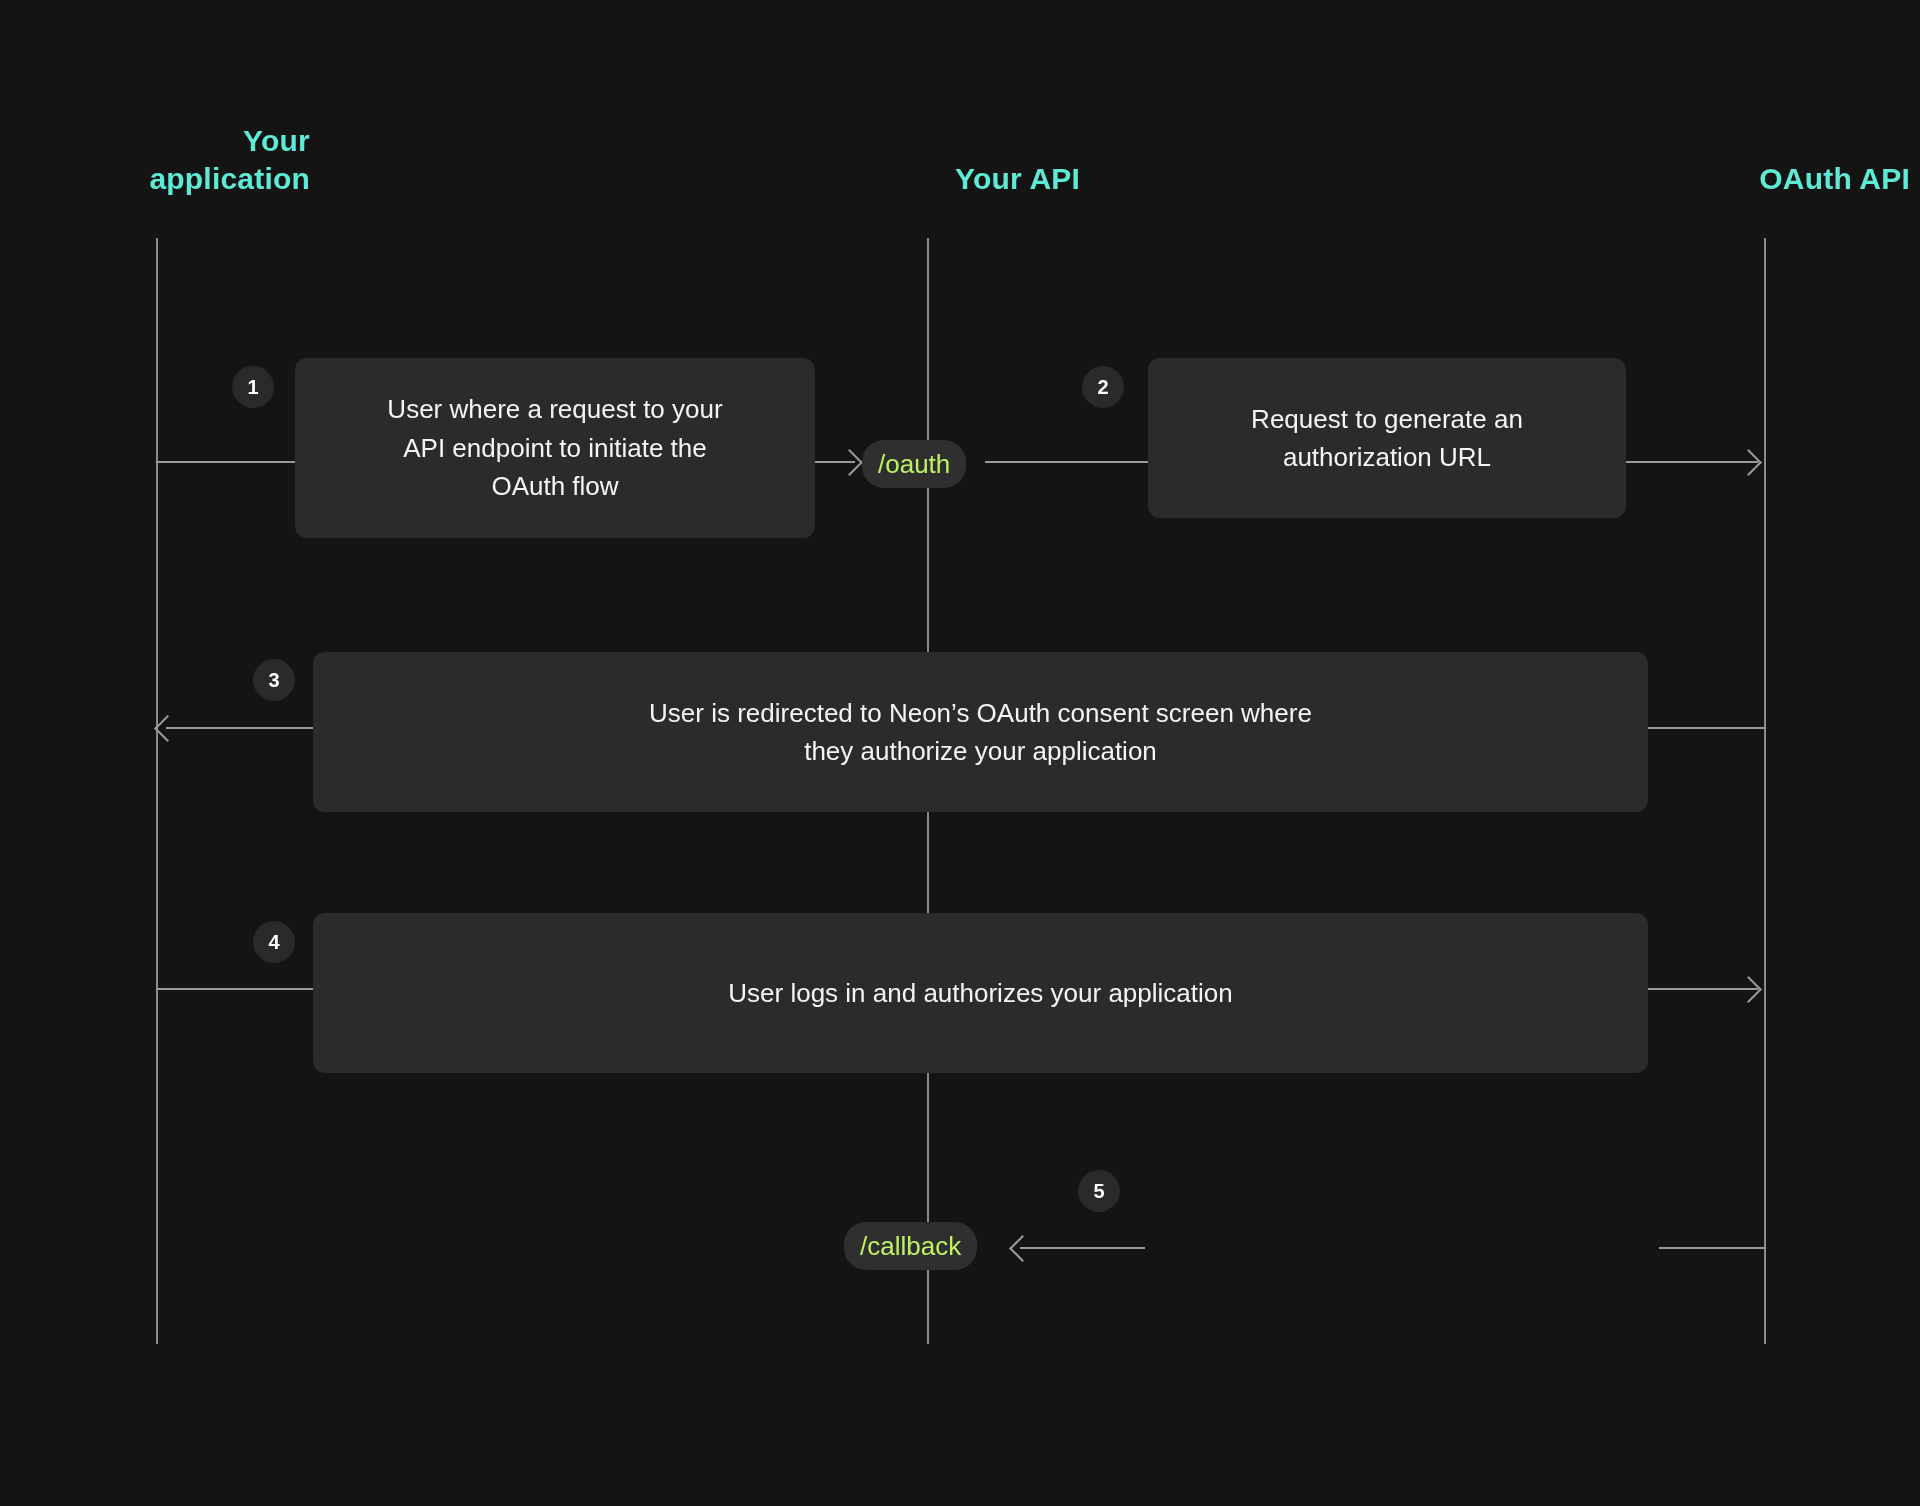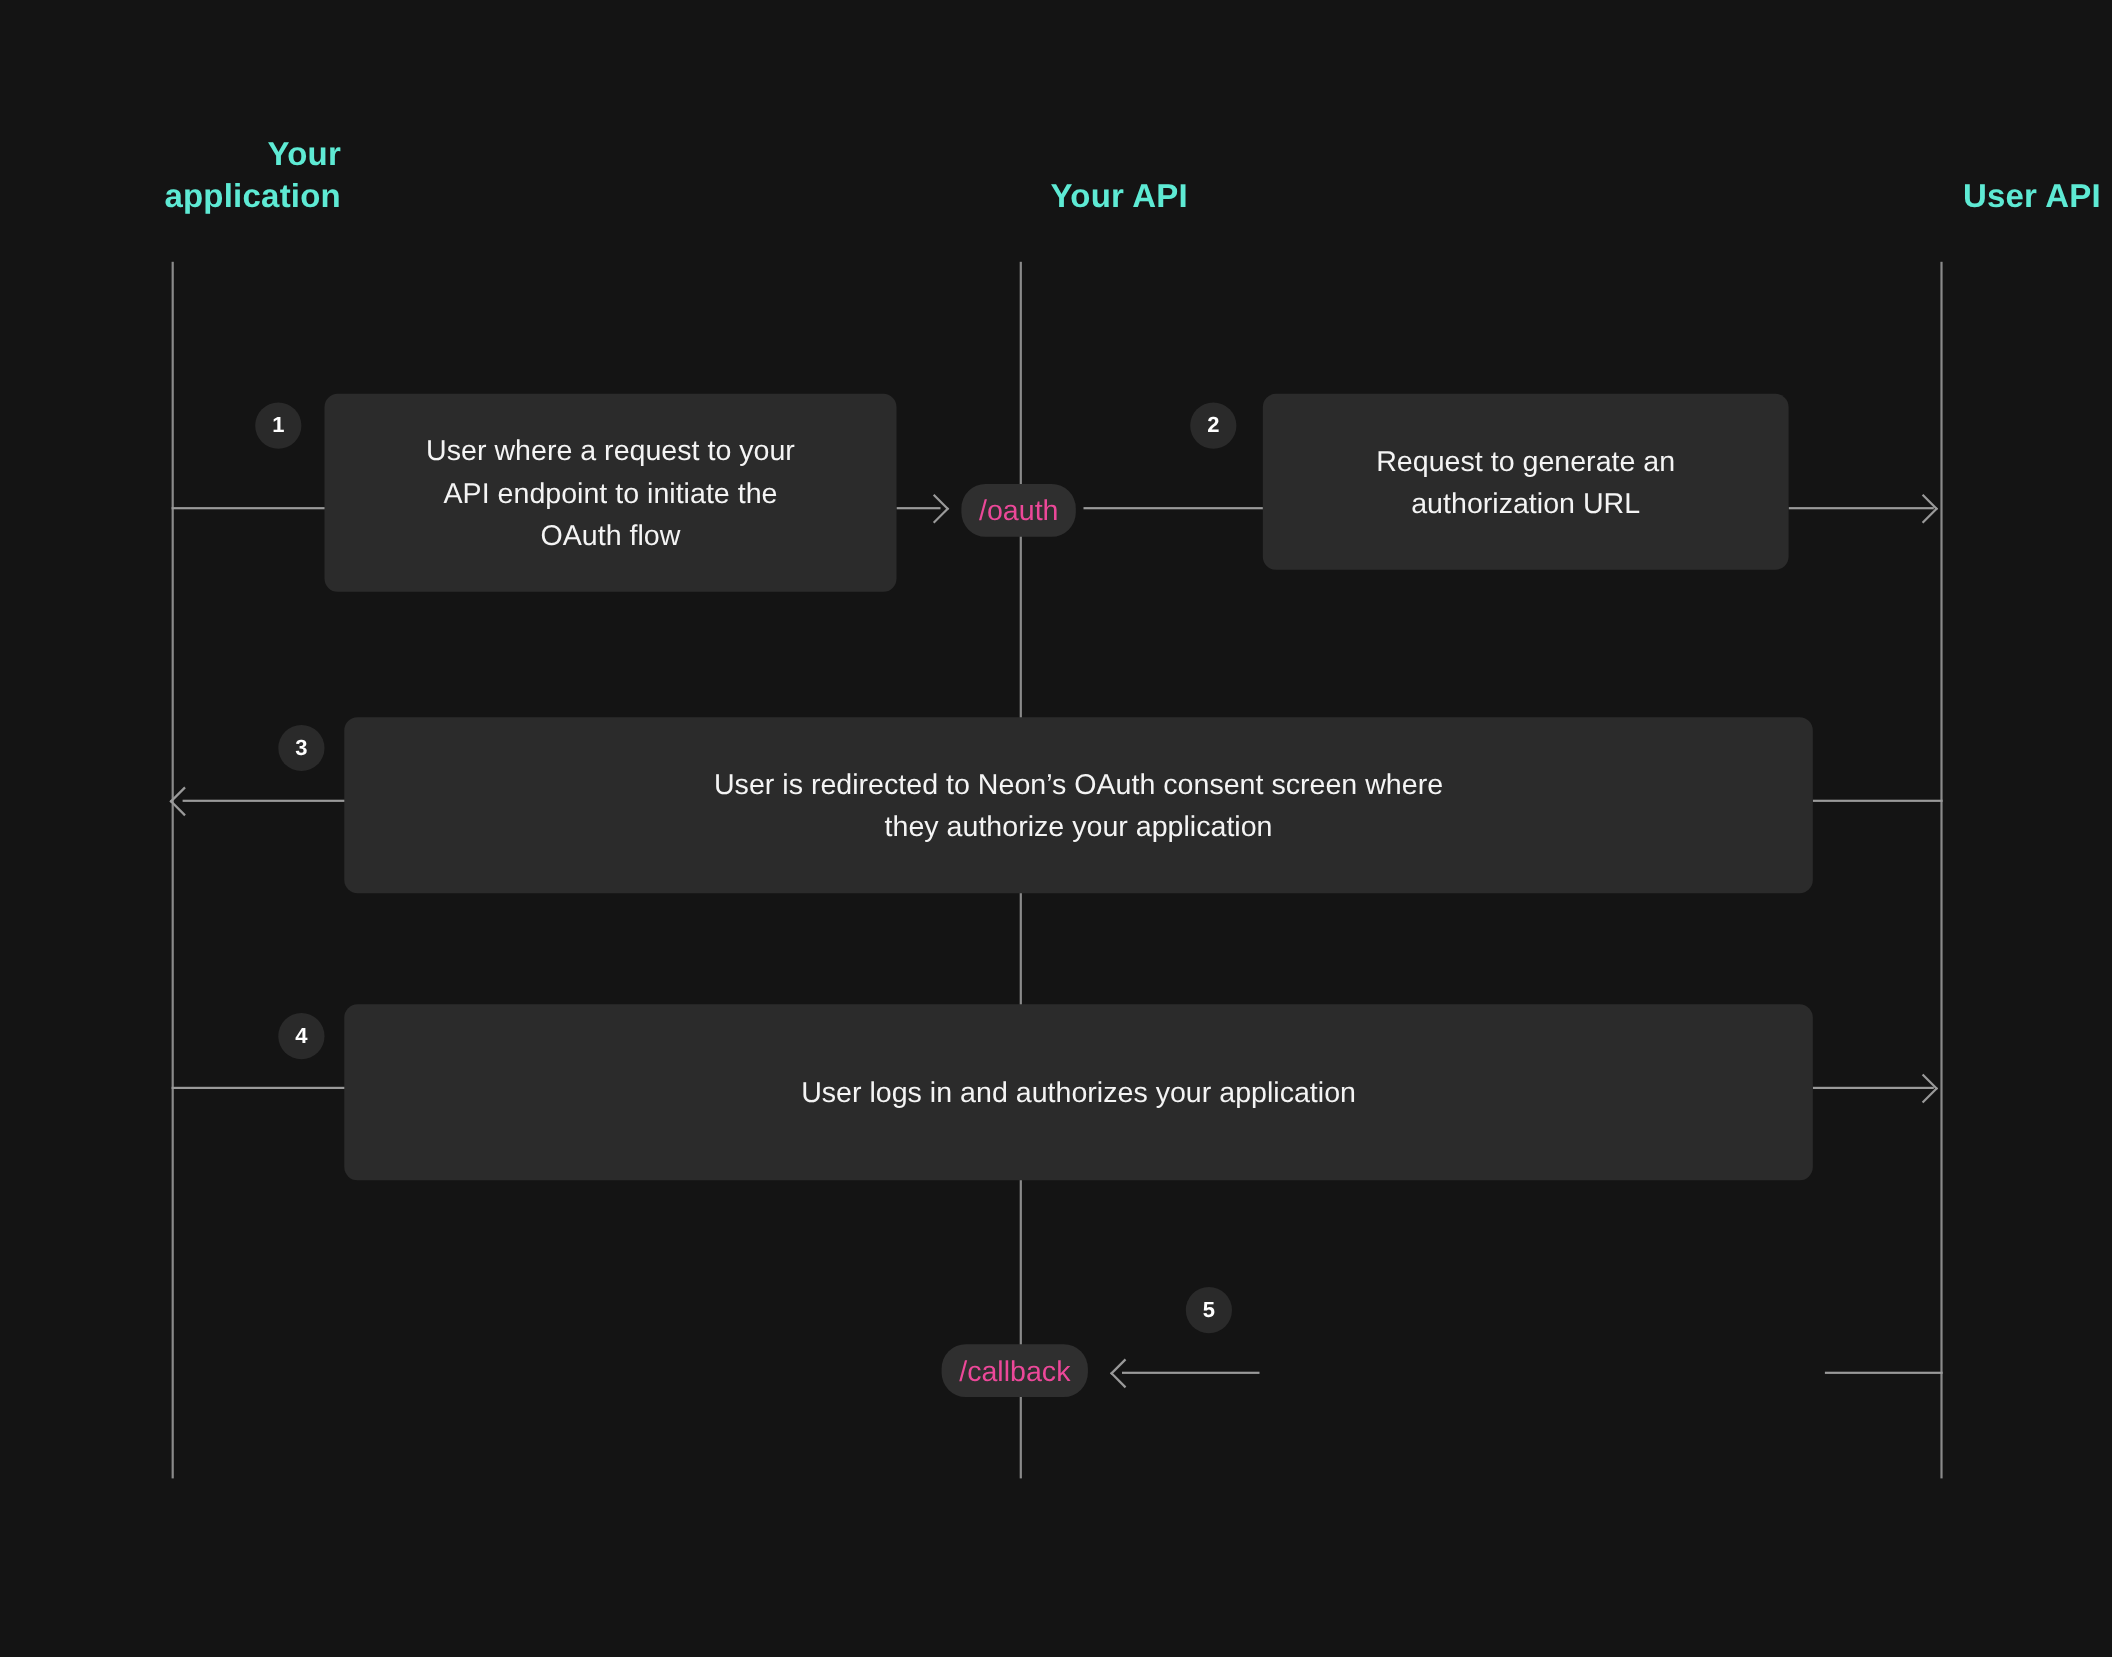--- a/index.html
+++ b/index.html
@@ -98,29 +98,28 @@
     align-items: center;
     justify-content: center;
     z-index: 3;
   }
 
   
   .pill {
     position: absolute;
     background: #2f2f2f;
     border-radius: 22px;
-    color: #ec4899;
+    color: #bef264;
     font-size: 26px;
     display: flex;
     align-items: center;
     justify-content: center;
     z-index: 4;
     padding: 0 16px;
     height: 48px;
-    margin-left: 12px;
   }
 
   
   #box-1 { left: 295px;  top: 358px;  width: 520px;  height: 180px; }
   #box-2 { left: 1148px; top: 358px;  width: 478px;  height: 160px; }
   #box-3 { left: 313px;  top: 652px;  width: 1335px; height: 160px; }
   #box-4 { left: 313px;  top: 913px;  width: 1335px; height: 160px; }
   #box-5 { left: 1139px; top: 1163px; width: 520px;  height: 180px; }
 
   #badge-1 { left: 232px;  top: 366px; }
@@ -154,21 +153,21 @@
   #conn-5b { left: 1659px; top: 1247px; width: 107px; }
 </style>
 </head>
 <body>
 
 <div class="canvas">
 
   <div class="col-header" id="header-app">Your
 application</div>
   <div class="col-header" id="header-api">Your API</div>
-  <div class="col-header" id="header-neon">User API</div>
+  <div class="col-header" id="header-neon">OAuth API</div>
 
   <div class="lifeline" id="lifeline-app"></div>
   <div class="lifeline" id="lifeline-api"></div>
   <div class="lifeline" id="lifeline-neon"></div>
 
   <div class="conn" id="conn-1a"></div>
   <div class="conn" id="conn-1b"></div>
   <div class="arrow-head right" id="arrow-1"></div>
   <div class="badge" id="badge-1">1</div>
   <div class="step-box" id="box-1">

